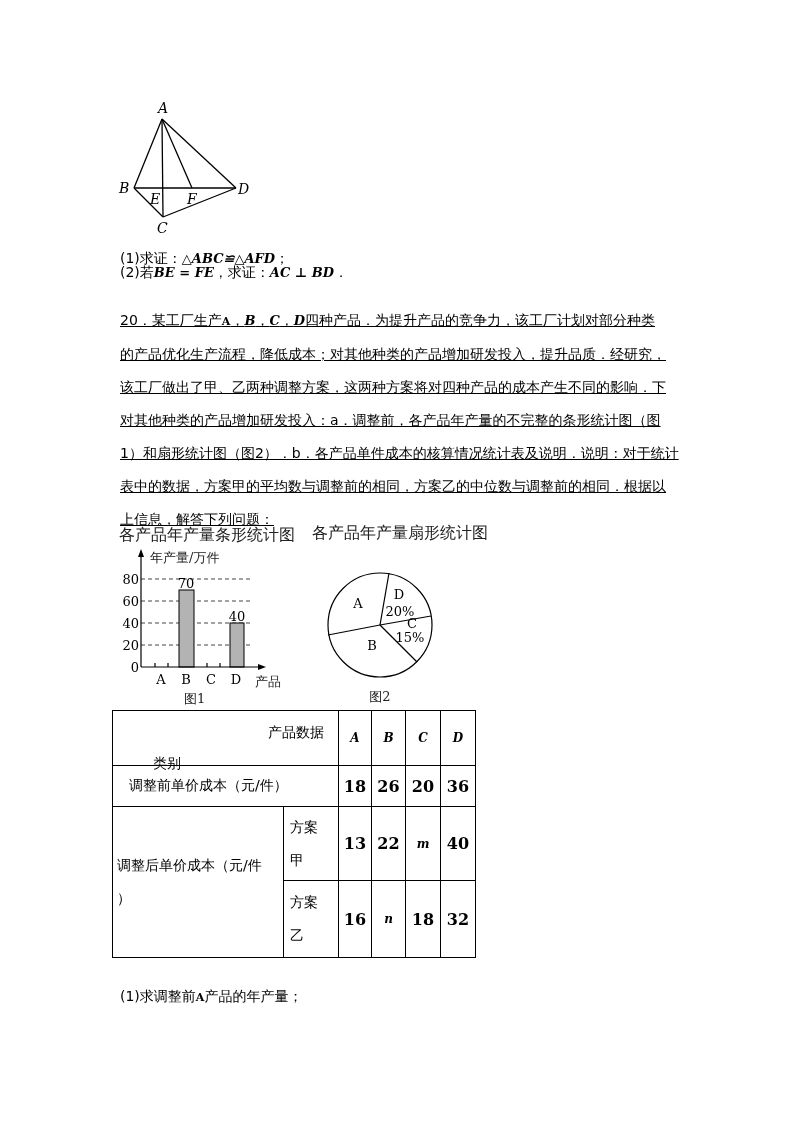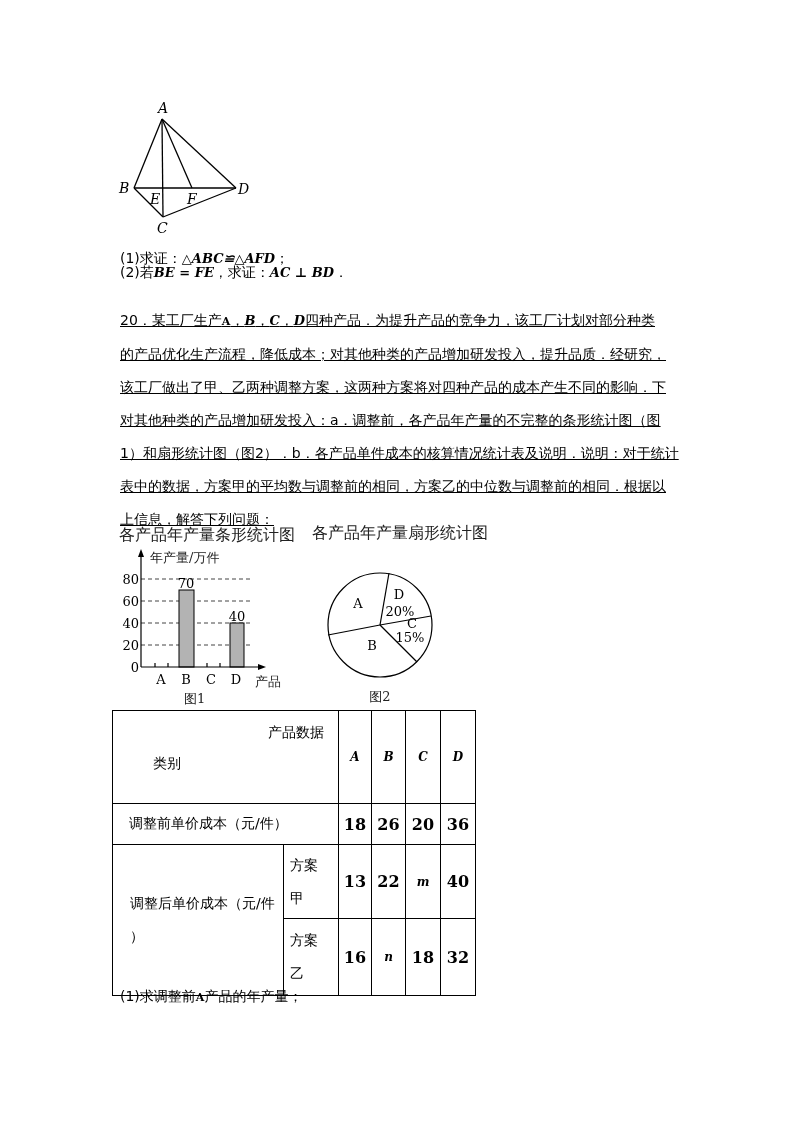--- a/index.html
+++ b/index.html
@@ -131,39 +131,39 @@
 <table class="data">
   <colgroup>
     <col style="width:171px">
       <col style="width:55px">
       <col style="width:33px">
       <col style="width:34px">
       <col style="width:35px">
       <col style="width:35px">
   </colgroup>
   <tbody>
-      <tr style="height:93px;">
+      <tr style="height:55px;">
     <td colspan="2" style="position:relative;">
       <div style="position:absolute;right:14px;top:13px;">产品数据</div>
       <div style="position:absolute;left:40px;top:44px;">类别</div>
     </td>
     <td class="numi">A</td>
     <td class="numi">B</td>
     <td class="numi">C</td>
     <td class="numi">D</td>
   </tr>
   <tr style="height:41px;">
     <td colspan="2" style="padding-left:16px;">调整前单价成本（元/件）</td>
     <td class="num">18</td>
     <td class="num">26</td>
     <td class="num">20</td>
     <td class="num">36</td>
   </tr>
   <tr style="height:74px;">
-    <td rowspan="2" style="padding-left:17px;line-height:33px;">
+    <td rowspan="2" style="padding-left:4px;line-height:33px;">
       <div>调整后单价成本（元/件</div>
       <div>）</div>
     </td>
     <td style="padding-left:6px;line-height:33px;">
       <div>方案</div>
       <div>甲</div>
     </td>
     <td class="num">13</td>
     <td class="num">22</td>
     <td class="numi">m</td>

